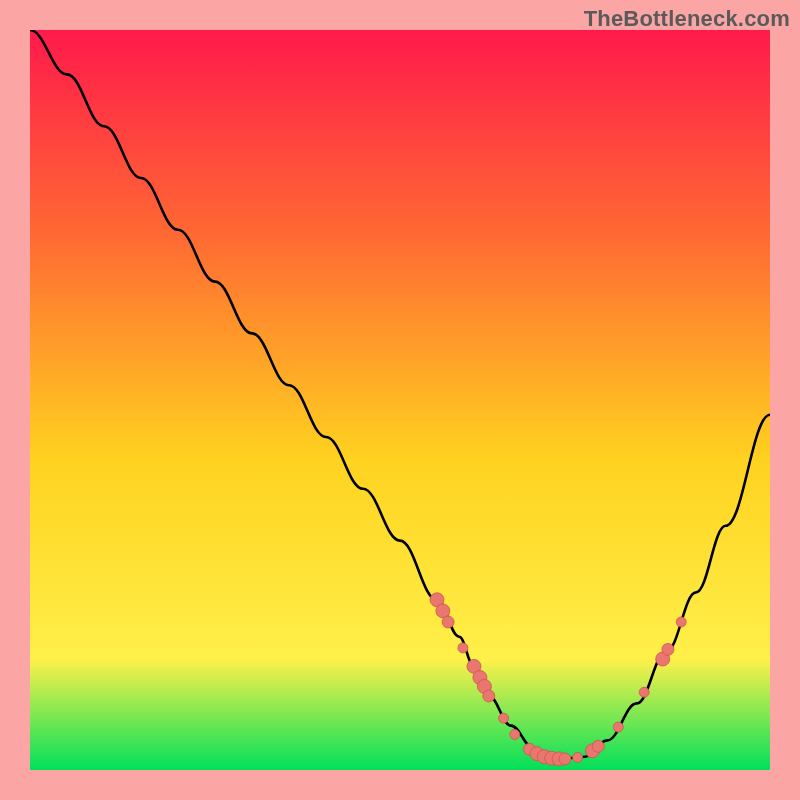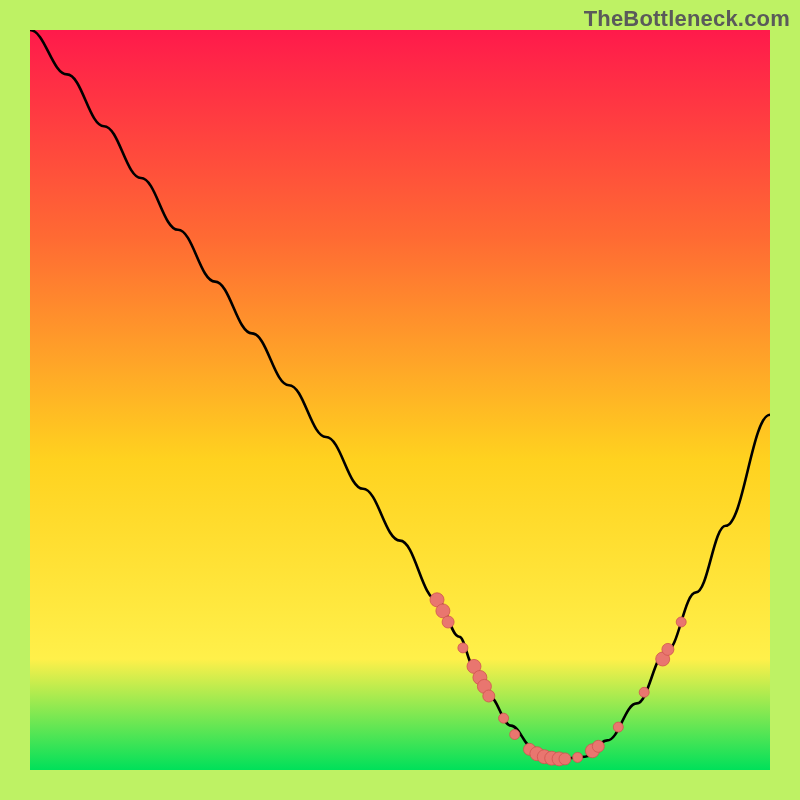--- a/index.html
+++ b/index.html
@@ -1,21 +1,21 @@
 <!DOCTYPE html>
 <html><head>
 <meta charset="utf-8">
 <style>
   * { margin: 0; padding: 0; box-sizing: border-box; }
   html, body { width: 800px; height: 800px; background: #000; overflow: hidden; }
   .frame {
     position: relative;
     width: 800px;
     height: 800px;
-    background: #bef264;
+    background: #fca5a5;
   }
   .watermark {
     position: absolute;
     top: 6px;
     right: 10px;
     font-family: Arial, Helvetica, sans-serif;
     font-size: 22px;
     font-weight: bold;
     color: #5a5a5a;
     letter-spacing: 0.2px;

